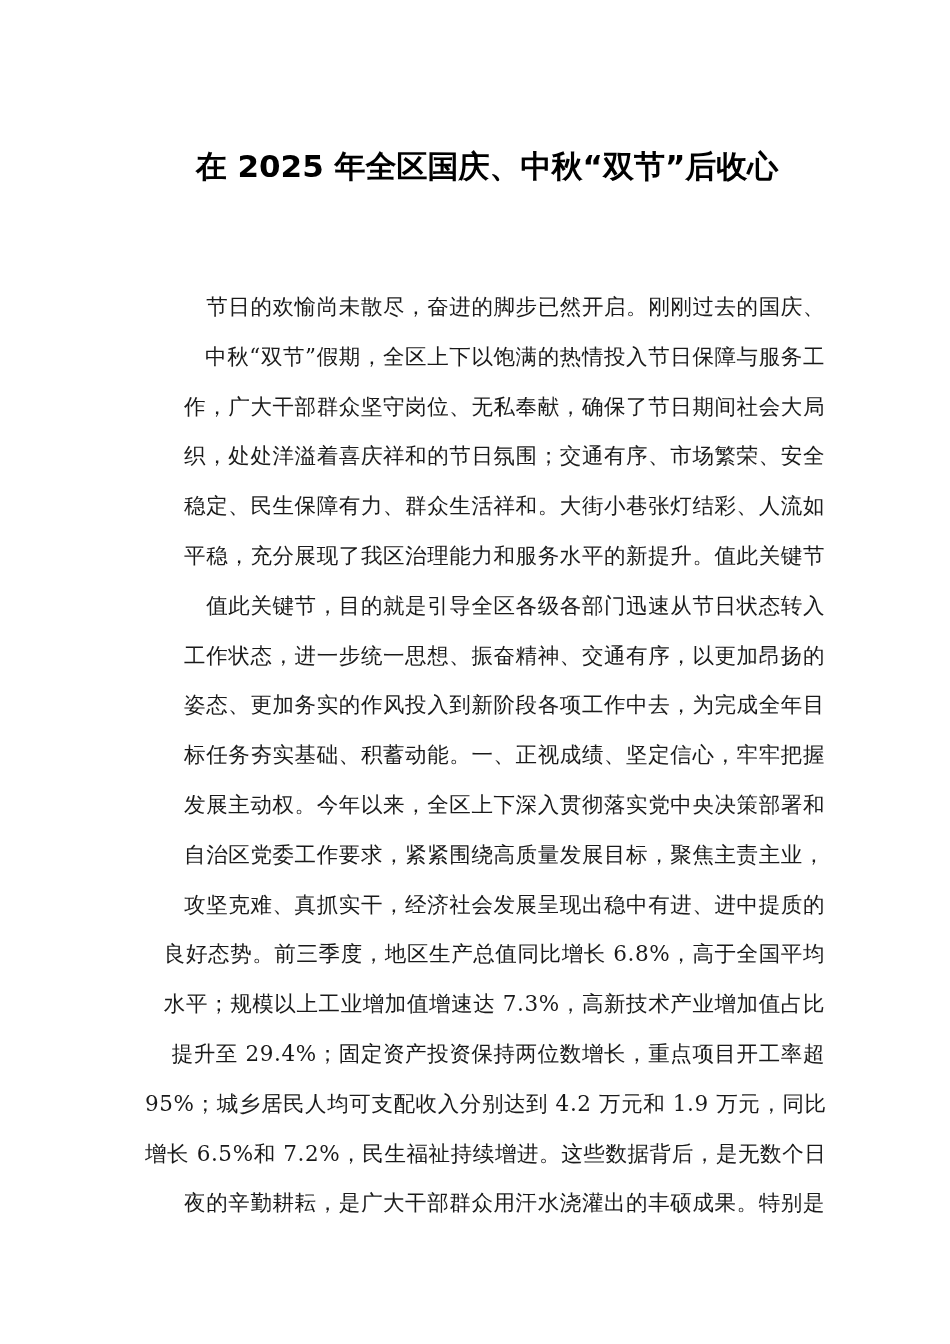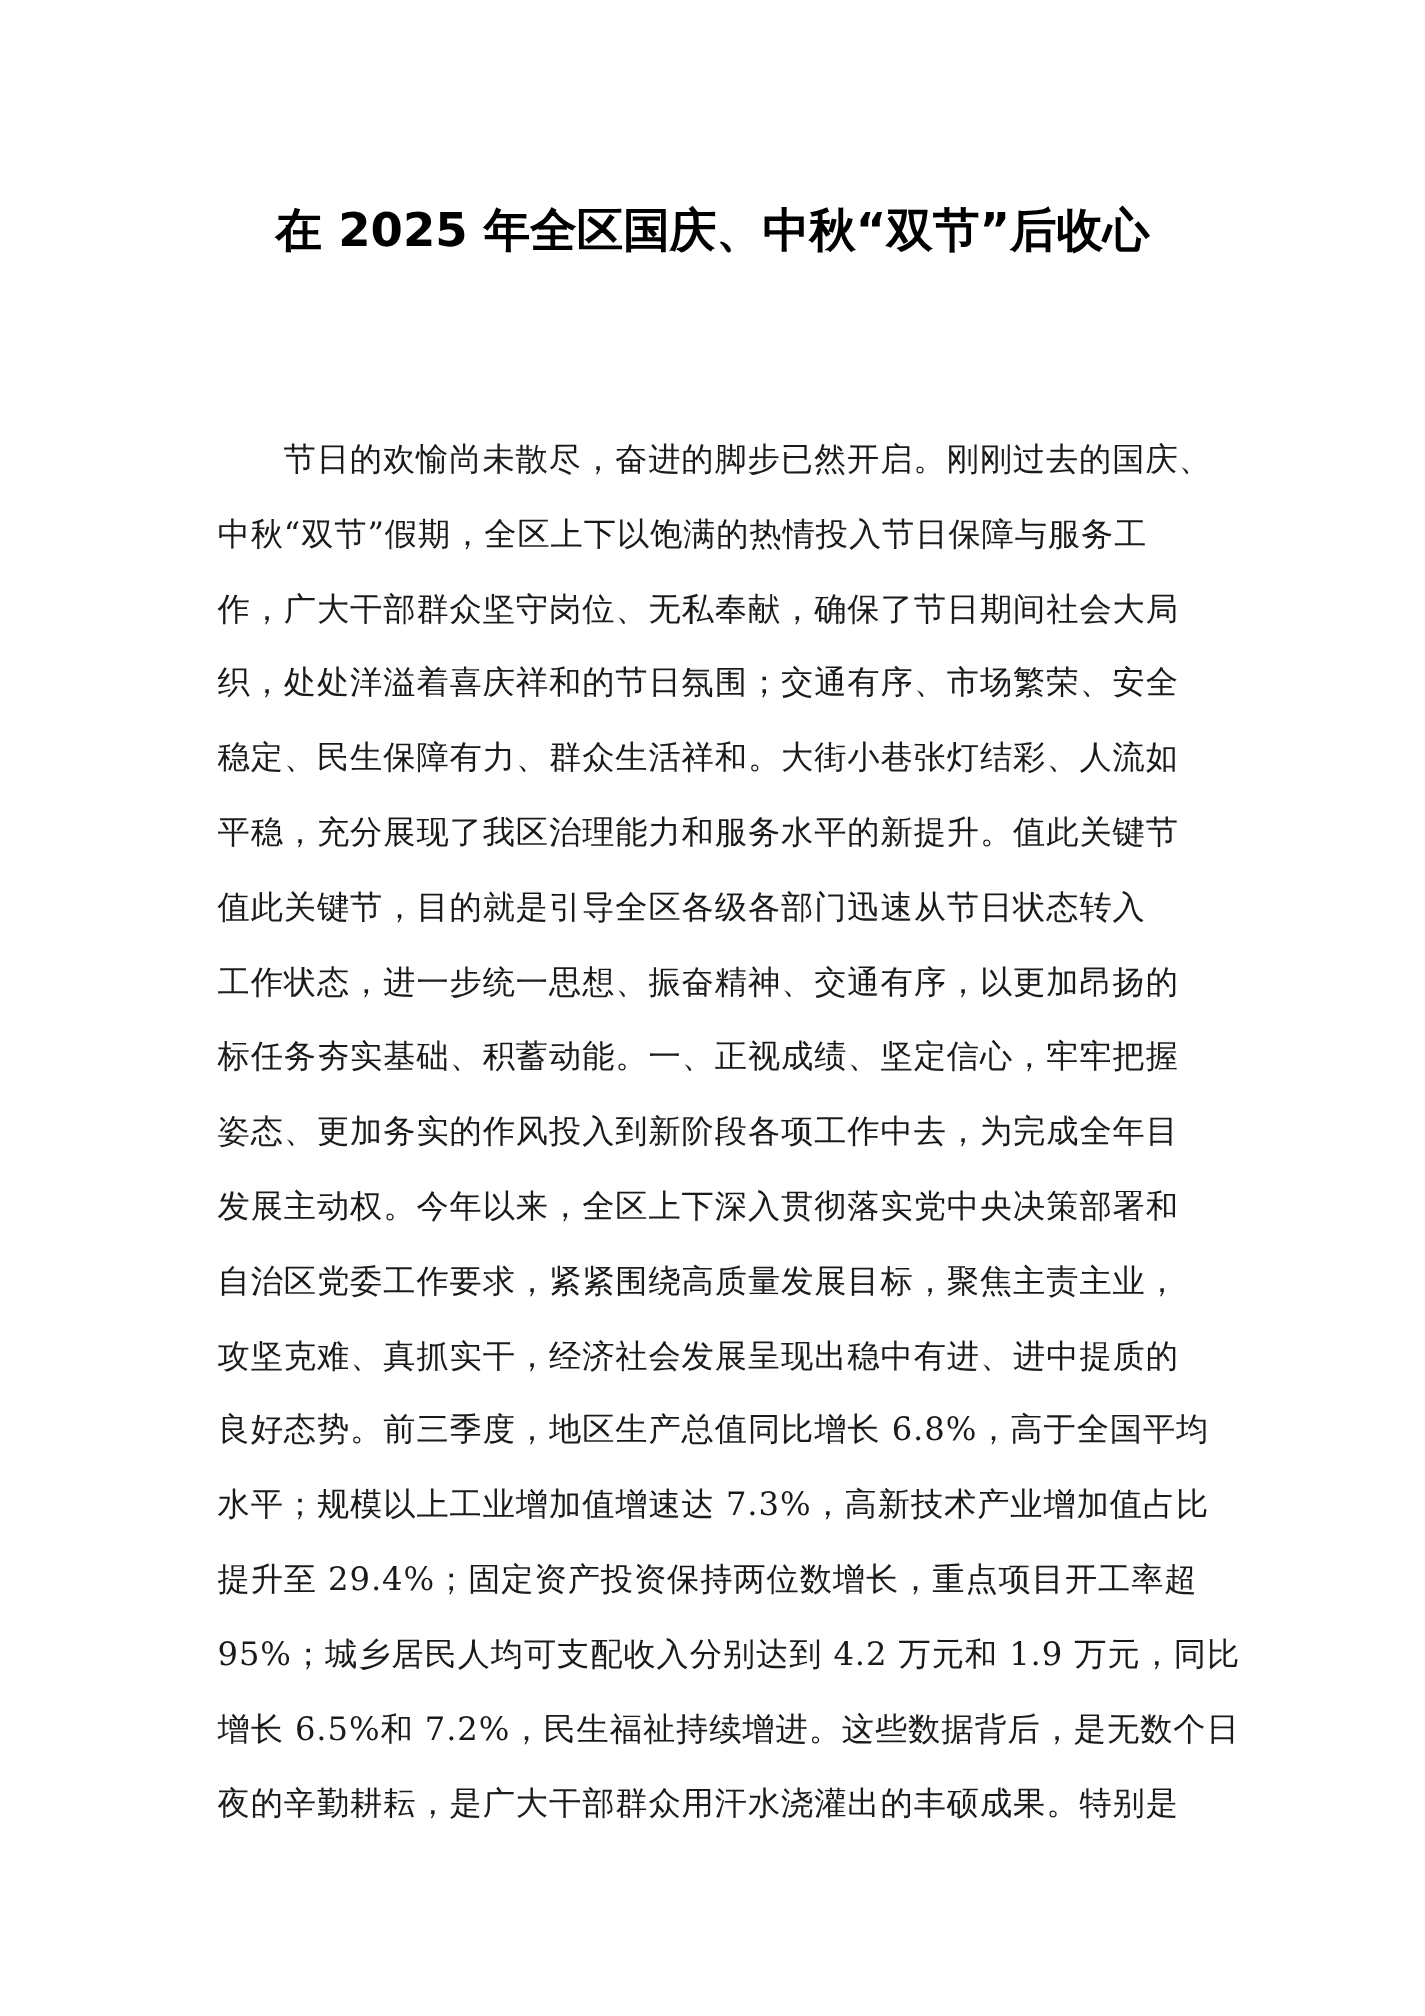--- a/index.html
+++ b/index.html
@@ -46,44 +46,45 @@
       width: 680px;
     }
     .body-text .line {
       display: block;
       white-space: nowrap;
       font-size: 21.5px;
       height: 49.8px;
       line-height: 49.8px;
       color: #1a1a1a;
       letter-spacing: 0.6px;
+      text-align: right;
     }
     .body-text .line.indent {
       padding-left: 44px;
     }
   </style>
 </head>
 <body>
 
 <div class="page">
-  <h1 class="title" style="margin:0;">
+  <h1 class="title" style="margin:12px;">
     <span class="line">在 2025 年全区国庆、中秋“双节”后收心</span>
   </h1>
 
   <div class="body-text">
     <span class="line indent">节日的欢愉尚未散尽，奋进的脚步已然开启。刚刚过去的国庆、</span>
     <span class="line">中秋“双节”假期，全区上下以饱满的热情投入节日保障与服务工</span>
     <span class="line">作，广大干部群众坚守岗位、无私奉献，确保了节日期间社会大局</span>
     <span class="line">织，处处洋溢着喜庆祥和的节日氛围；交通有序、市场繁荣、安全</span>
     <span class="line">稳定、民生保障有力、群众生活祥和。大街小巷张灯结彩、人流如</span>
     <span class="line">平稳，充分展现了我区治理能力和服务水平的新提升。值此关键节</span>
     <span class="line">值此关键节，目的就是引导全区各级各部门迅速从节日状态转入</span>
     <span class="line">工作状态，进一步统一思想、振奋精神、交通有序，以更加昂扬的</span>
+    <span class="line">姿态、更加务实的作风投入到新阶段各项工作中去，为完成全年目</span>
     <span class="line">标任务夯实基础、积蓄动能。一、正视成绩、坚定信心，牢牢把握</span>
-    <span class="line">姿态、更加务实的作风投入到新阶段各项工作中去，为完成全年目</span>
     <span class="line">发展主动权。今年以来，全区上下深入贯彻落实党中央决策部署和</span>
     <span class="line">自治区党委工作要求，紧紧围绕高质量发展目标，聚焦主责主业，</span>
     <span class="line">攻坚克难、真抓实干，经济社会发展呈现出稳中有进、进中提质的</span>
     <span class="line">良好态势。前三季度，地区生产总值同比增长 6.8%，高于全国平均</span>
     <span class="line">水平；规模以上工业增加值增速达 7.3%，高新技术产业增加值占比</span>
     <span class="line">提升至 29.4%；固定资产投资保持两位数增长，重点项目开工率超</span>
     <span class="line">95%；城乡居民人均可支配收入分别达到 4.2 万元和 1.9 万元，同比</span>
     <span class="line">增长 6.5%和 7.2%，民生福祉持续增进。这些数据背后，是无数个日</span>
     <span class="line">夜的辛勤耕耘，是广大干部群众用汗水浇灌出的丰硕成果。特别是</span>
   </div>

